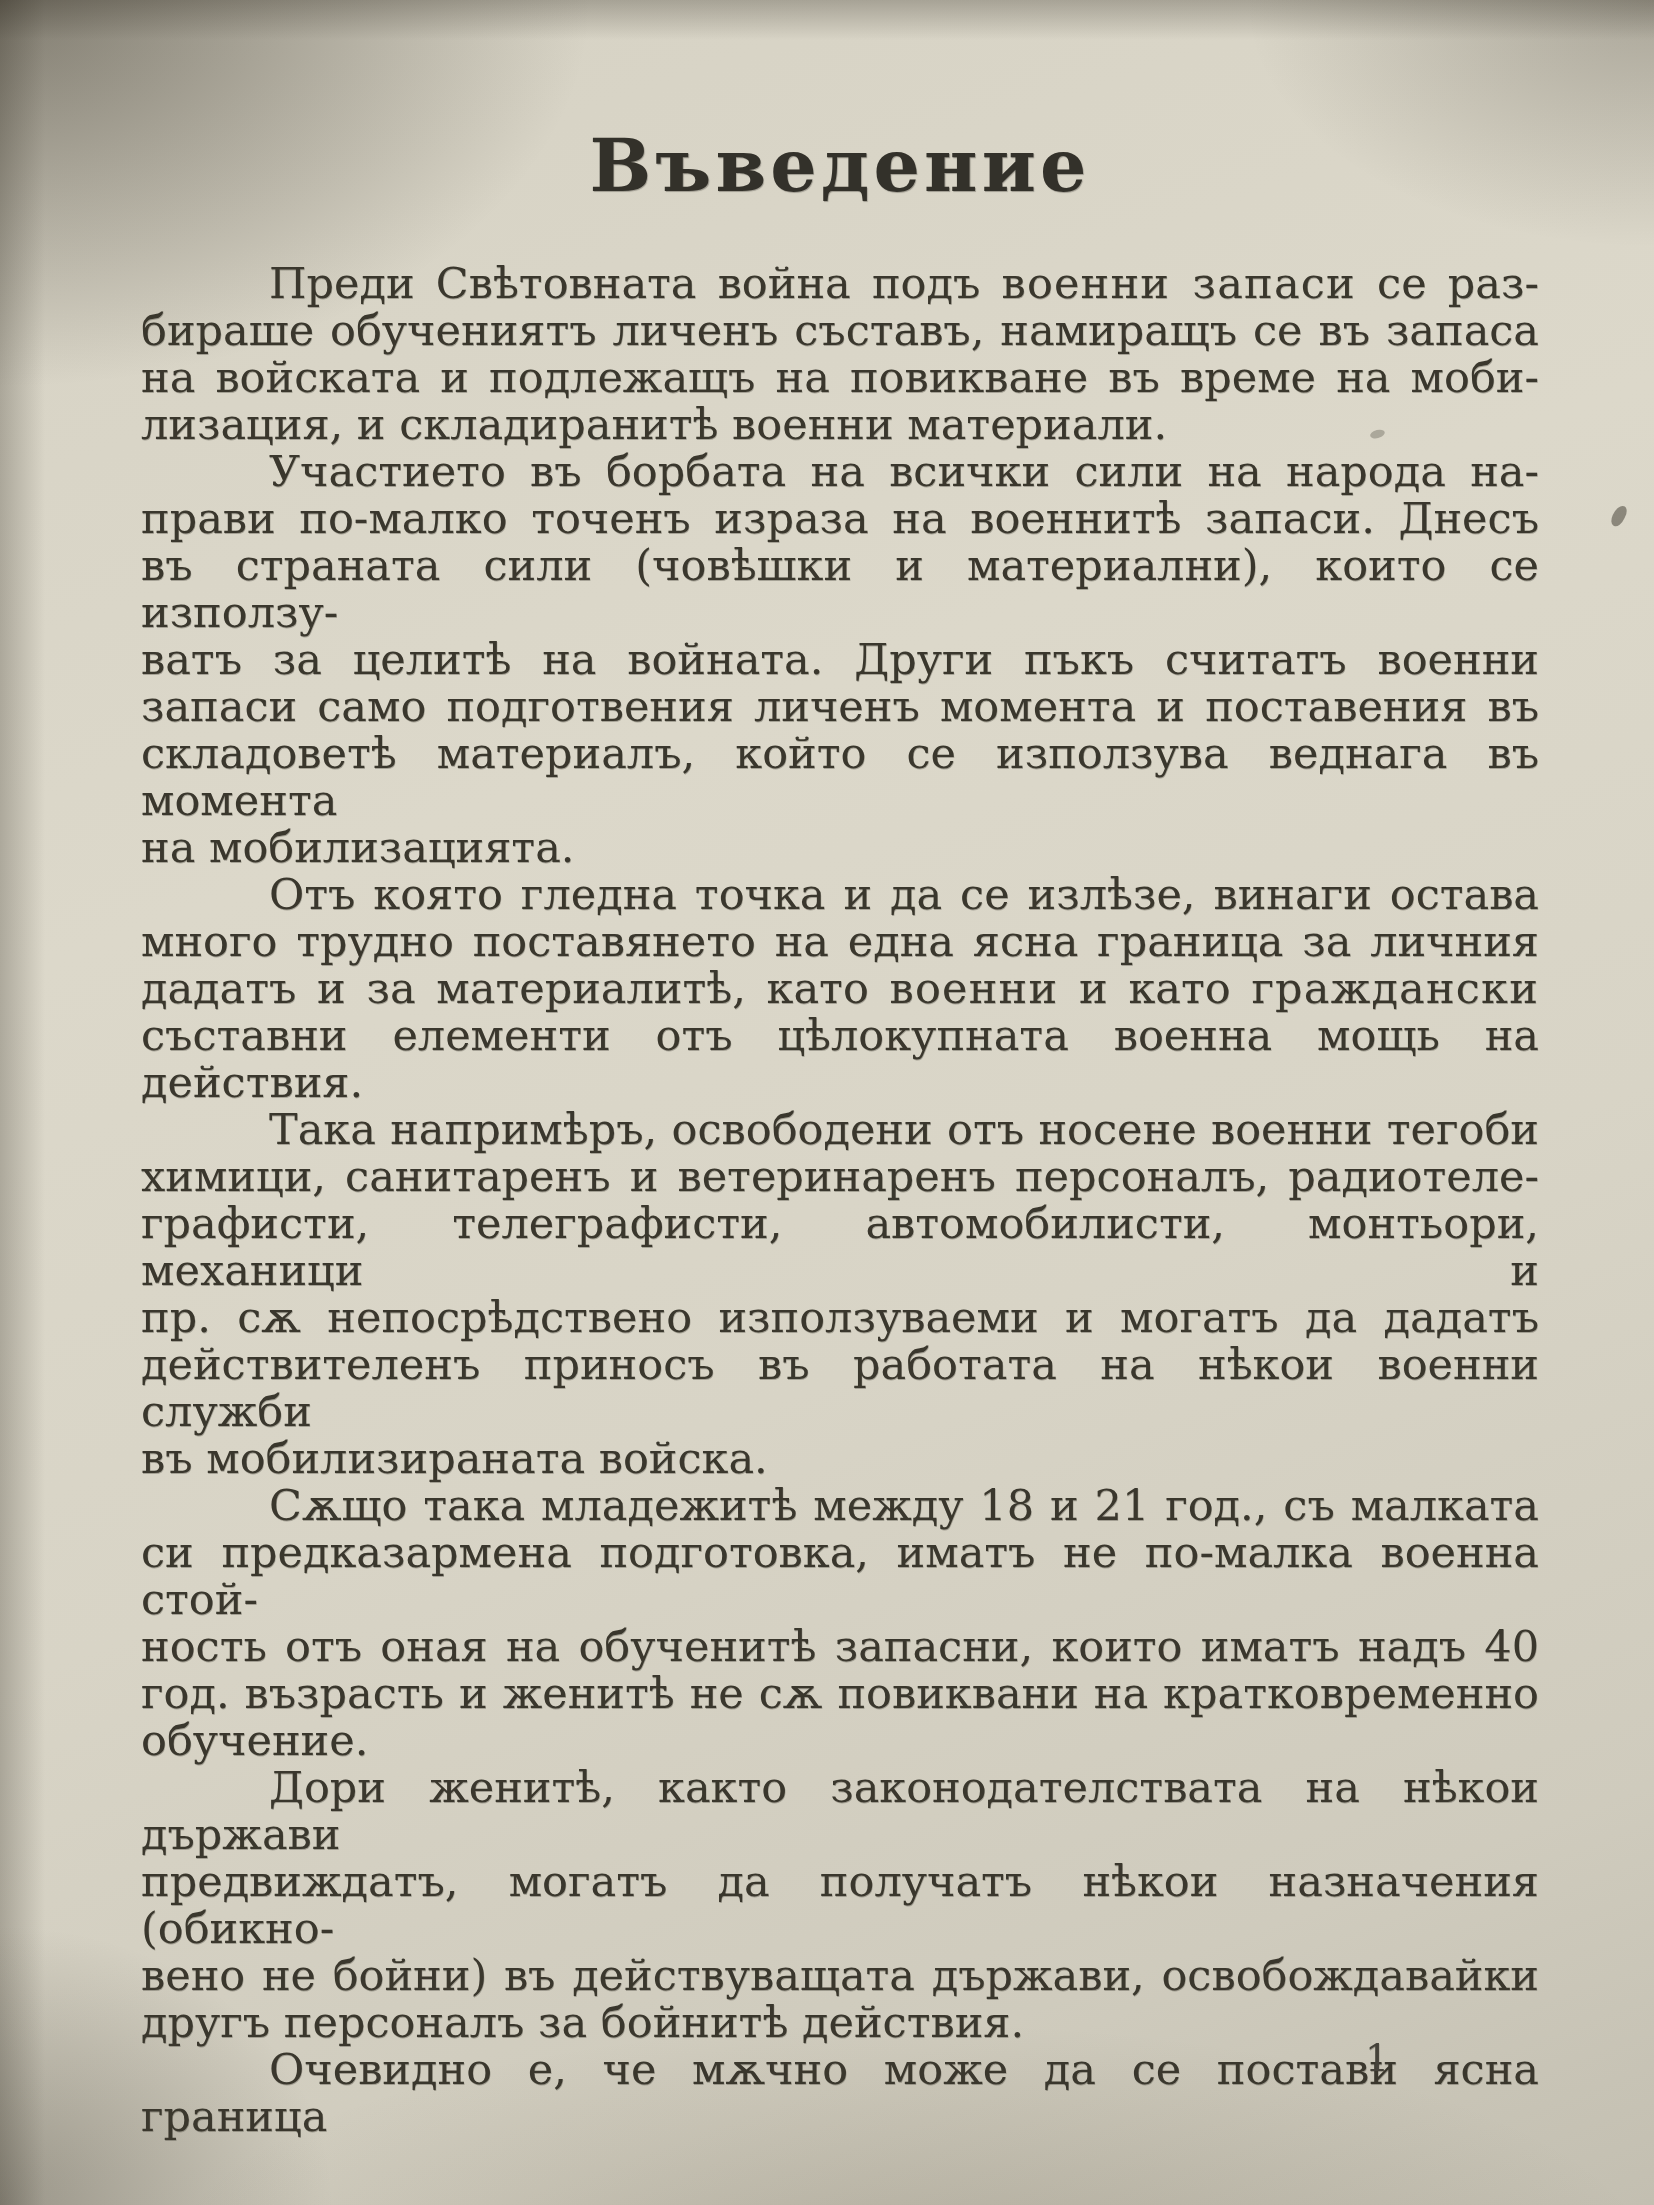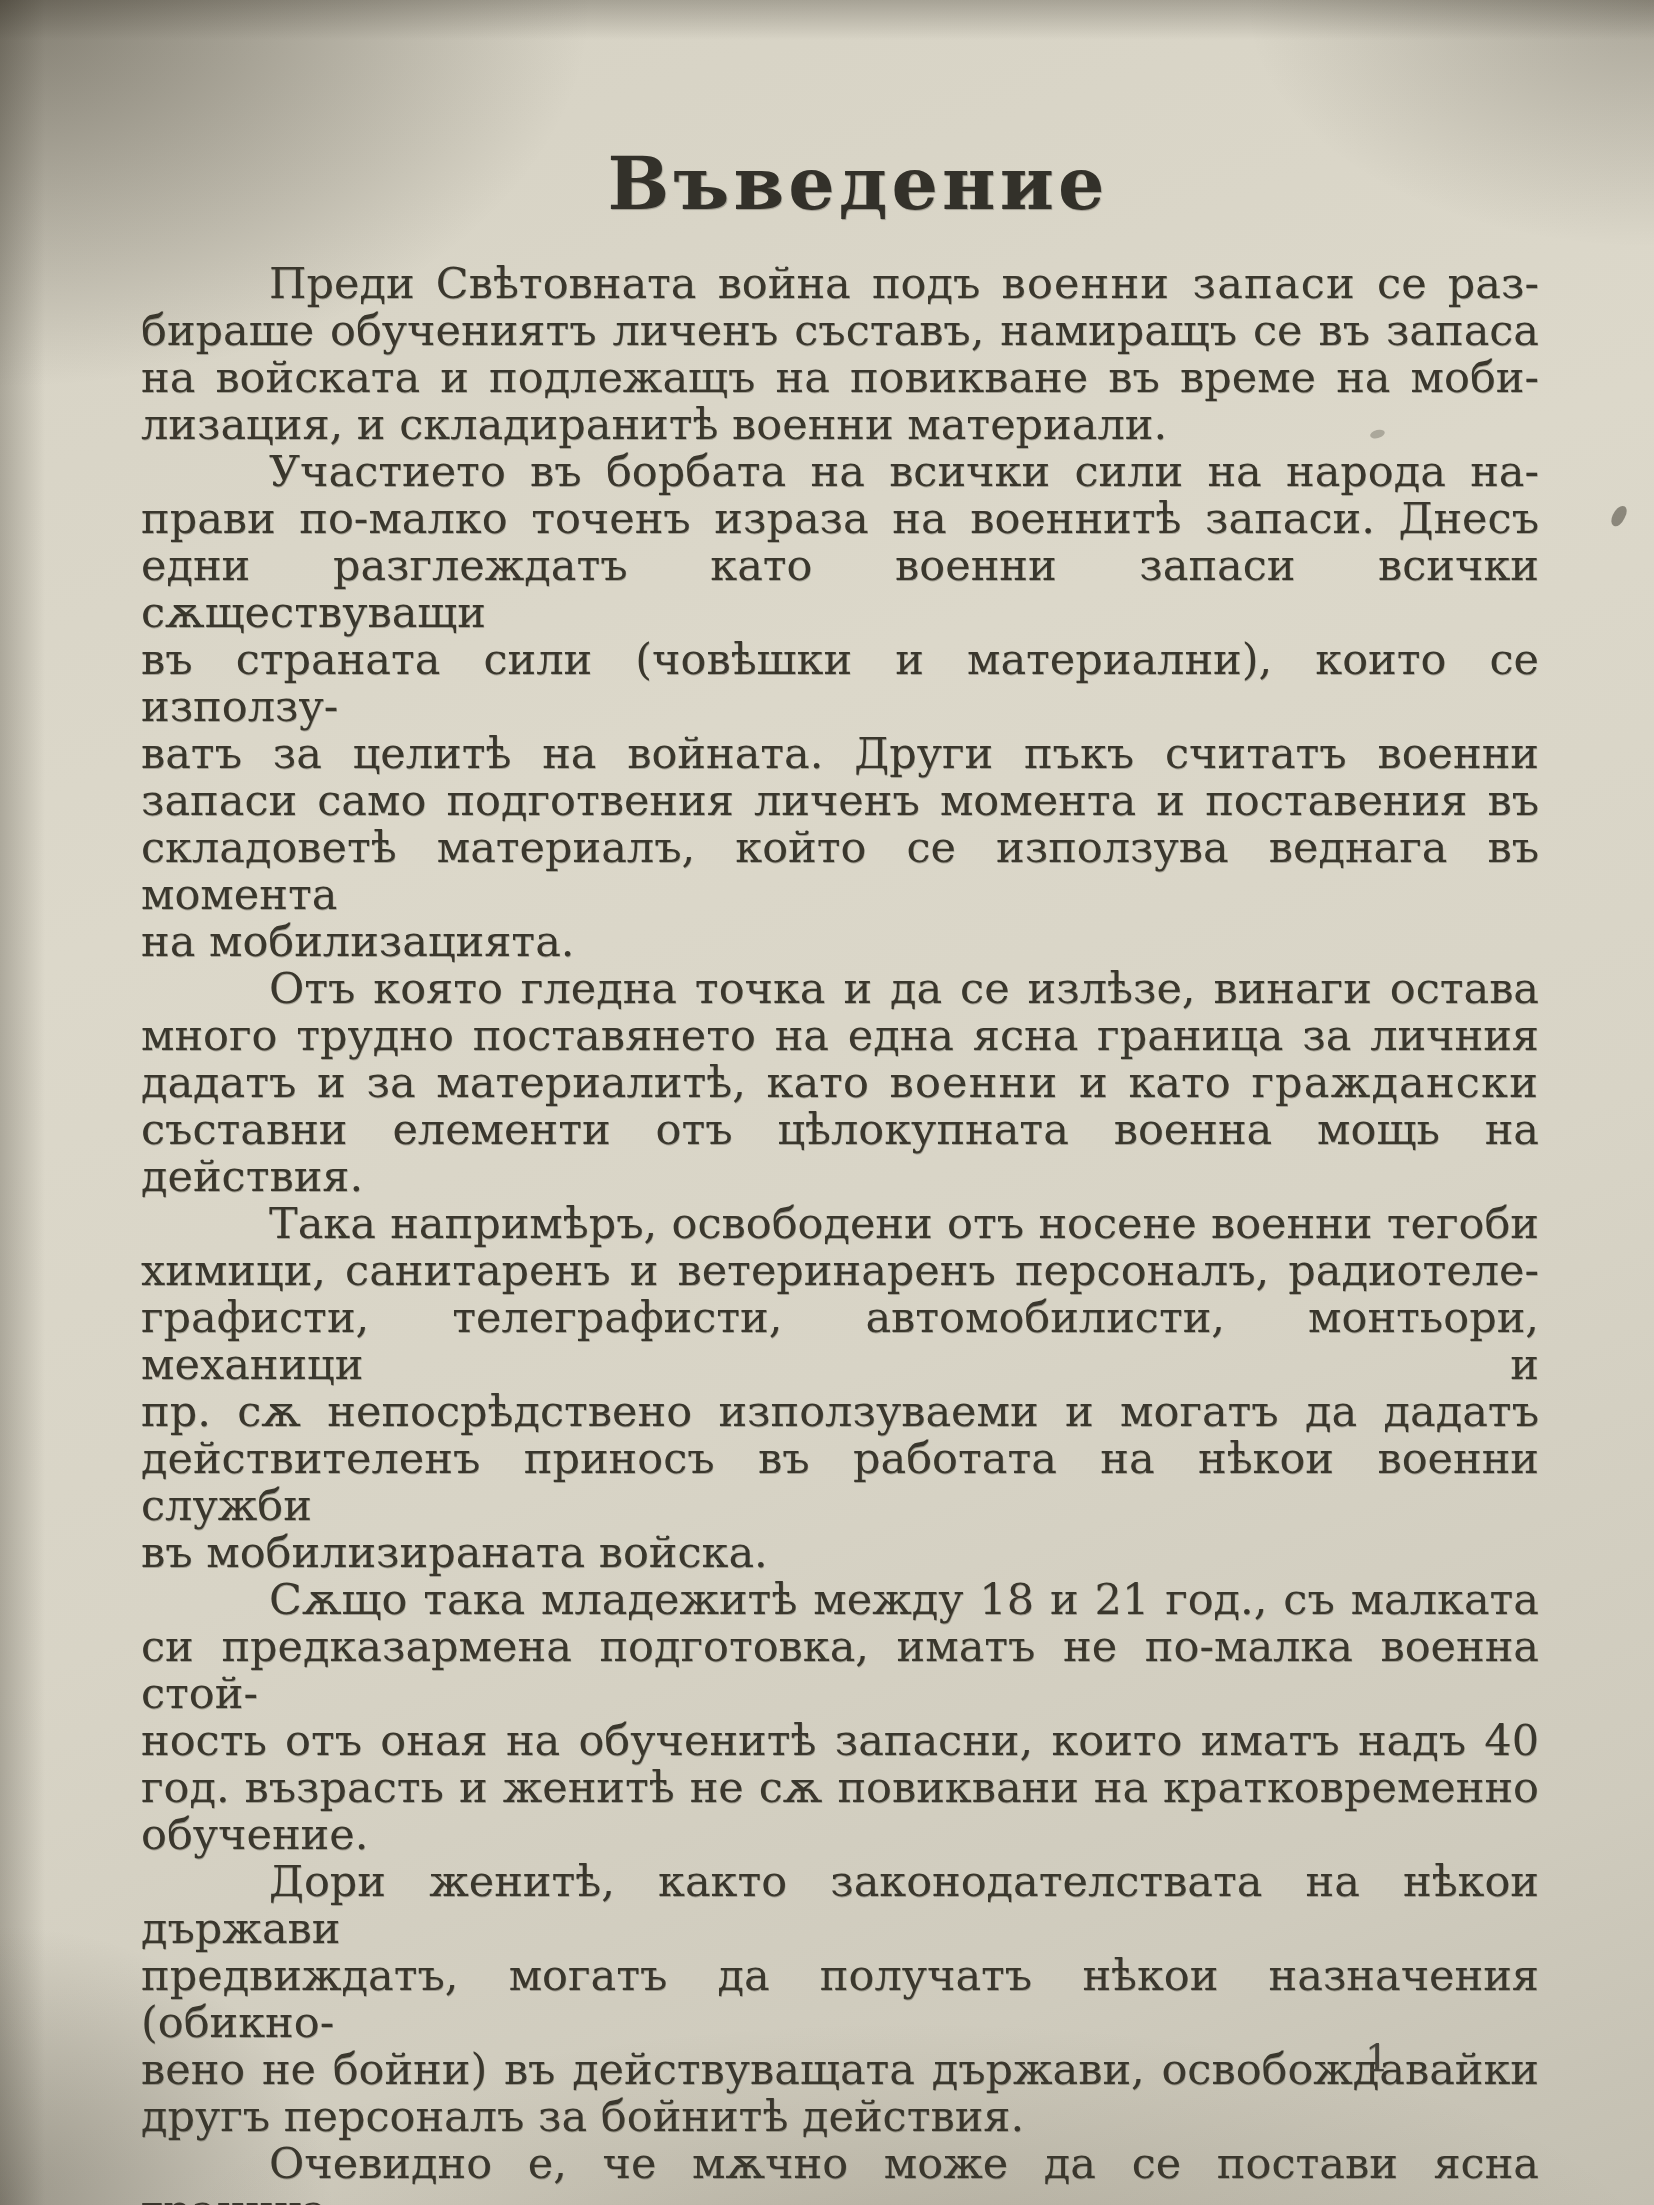--- a/index.html
+++ b/index.html
@@ -20,21 +20,21 @@
       radial-gradient(1075px 356px at 55% 103%, rgba(70,60,40,0.18), rgba(70,60,40,0) 70%),
       linear-gradient(90deg, rgba(40,35,25,0.26) 0px, rgba(40,35,25,0) 45px),
       linear-gradient(180deg, rgba(40,35,25,0.28) 0px, rgba(40,35,25,0) 40px),
       linear-gradient(160deg, #d6d2c4 0%, #dcd8ca 35%, #d8d4c6 60%, #cfcbbd 85%, #c3bfb1 100%);
   }
   .title {
     position: absolute;
     top: 122px;
     left: 141px;
     width: 1398px;
-    margin: 18px;
+    margin: 0;
     text-align: center;
     font-weight: bold;
     font-size: 73px;
     letter-spacing: 4.1px;
     color: #33312a;
     text-shadow: 0.8px 0.8px 0.8px rgba(51,49,42,0.35);
   }
   .body-text {
     position: absolute;
     top: 260px;
@@ -88,21 +88,20 @@
   <div class="body-text">
       <div class="para">
         <div class="line indent"><span>Преди Свѣтовната война подъ </span><span class="it">военни запаси</span><span> се раз-</span></div>
         <div class="line"><span>бираше обучениятъ личенъ съставъ, намиращъ се въ запаса</span></div>
         <div class="line"><span>на войската и подлежащъ на повикване въ време на моби-</span></div>
         <div class="line end"><span>лизация, и складиранитѣ военни материали.</span></div>
       </div>
       <div class="para">
         <div class="line indent"><span>Участието въ борбата на всички сили на народа на-</span></div>
         <div class="line"><span>прави по-малко точенъ израза на военнитѣ запаси. Днесъ</span></div>
-        <div class="line"><span>едни разглеждатъ като военни запаси всички сѫществуващи</span></div>
         <div class="line"><span>въ страната сили (човѣшки и материални), които се използу-</span></div>
         <div class="line"><span>ватъ за целитѣ на войната. Други пъкъ считатъ военни</span></div>
         <div class="line"><span>запаси само подготвения личенъ момента и поставения въ</span></div>
         <div class="line"><span>складоветѣ материалъ, който се използува веднага въ момента</span></div>
         <div class="line end"><span>на мобилизацията.</span></div>
       </div>
       <div class="para">
         <div class="line indent"><span>Отъ която гледна точка и да се излѣзе, винаги остава</span></div>
         <div class="line"><span>много трудно поставянето на една ясна граница за личния</span></div>
         <div class="line"><span>дадатъ и за материалитѣ, като </span><span class="it">военни</span><span> и като </span><span class="it">граждански</span></div>

